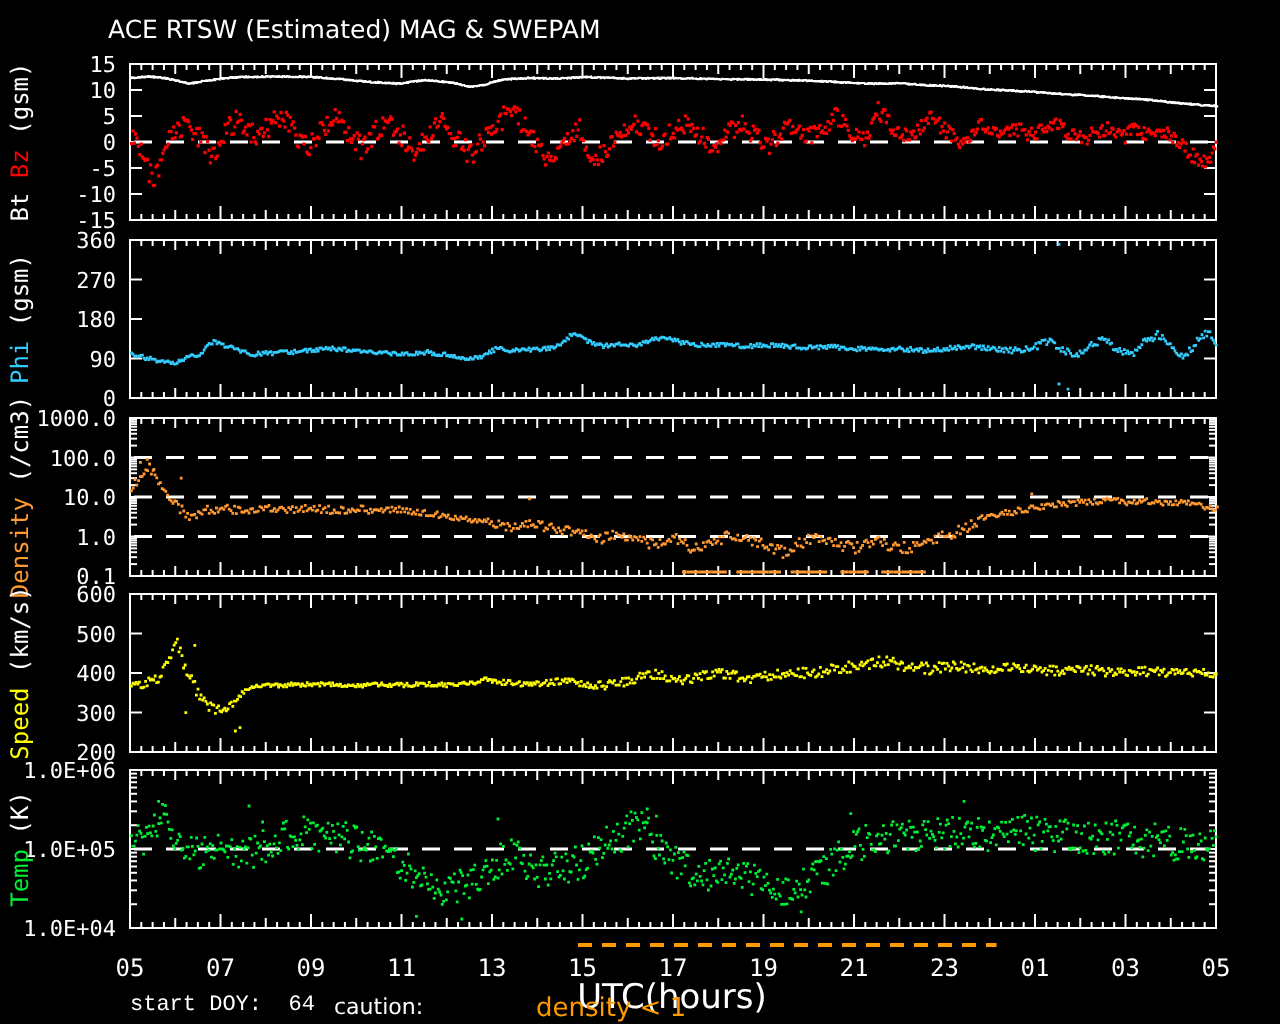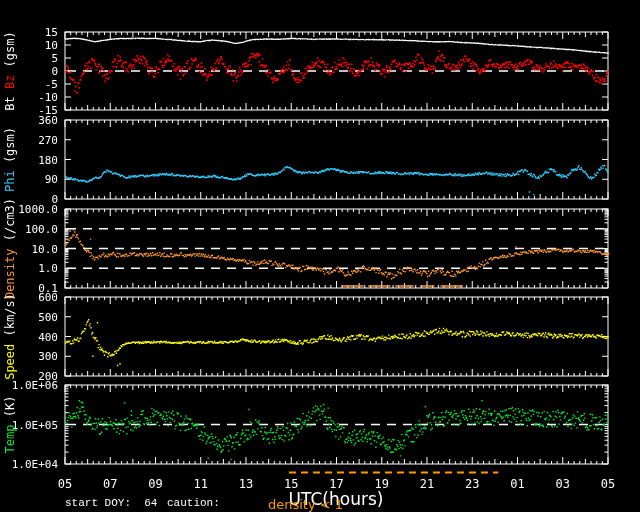--- a/index.html
+++ b/index.html
@@ -3,30 +3,31 @@
 <meta charset="utf-8">
 <style>
   html,body{margin:0;padding:0;background:#000;}
   #fig{position:relative;width:640px;height:512px;background:#000;overflow:hidden;
        font-family:"DejaVu Sans","Liberation Sans",sans-serif;}
   .txt{position:absolute;color:#fff;white-space:pre;}
   #title{left:54px;top:7px;font-size:12.5px;}
   #begin{right:7px;top:7px;font-size:12.5px;}
   #xaxis-title{left:336px;top:489px;font-size:17px;transform:translateX(-50%);}
   #start-doy{left:65px;top:497px;font-size:11px;font-family:Liberation Mono, monospace;}
-  #caution-label{left:167px;top:497px;font-size:11px;font-family:Liberation Mono, monospace;}
+  #caution-label{left:167px;top:497px;font-size:11px;}
   #caution-value{left:268px;top:497px;font-size:13px;color:#ff9900;text-align:right;}
   #created{right:7px;top:497px;font-size:11px;}
   svg{position:absolute;left:0;top:0;}
   svg text{font-family:"DejaVu Sans Mono","Liberation Mono",monospace;}
 </style>
 </head>
 <body>
 
 <div id="fig">
+  <span class="txt" id="title">ACE RTSW (Estimated) MAG &amp; SWEPAM</span>
   <svg id="plot" width="640" height="512" viewBox="0 0 640 512">
       <g>
         <rect x="65" y="32" width="543" height="78" fill="none" stroke="#ffffff" stroke-width="1"></rect>
         <line x1="65" y1="32" x2="65" y2="39" stroke="#ffffff" stroke-width="1"></line>
         <line x1="65" y1="110" x2="65" y2="103" stroke="#ffffff" stroke-width="1"></line>
         <line x1="70.65625" y1="32" x2="70.65625" y2="35" stroke="#ffffff" stroke-width="1"></line>
         <line x1="70.65625" y1="110" x2="70.65625" y2="107" stroke="#ffffff" stroke-width="1"></line>
         <line x1="76.3125" y1="32" x2="76.3125" y2="35" stroke="#ffffff" stroke-width="1"></line>
         <line x1="76.3125" y1="110" x2="76.3125" y2="107" stroke="#ffffff" stroke-width="1"></line>
         <line x1="81.96875" y1="32" x2="81.96875" y2="35" stroke="#ffffff" stroke-width="1"></line>

